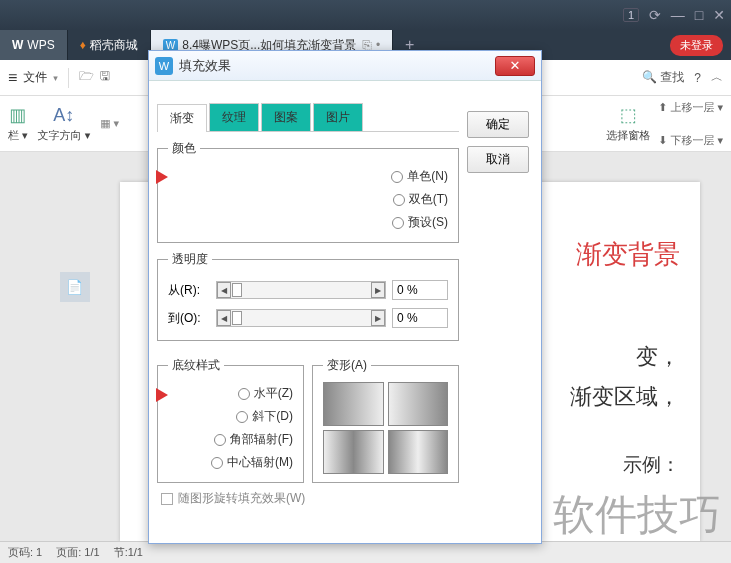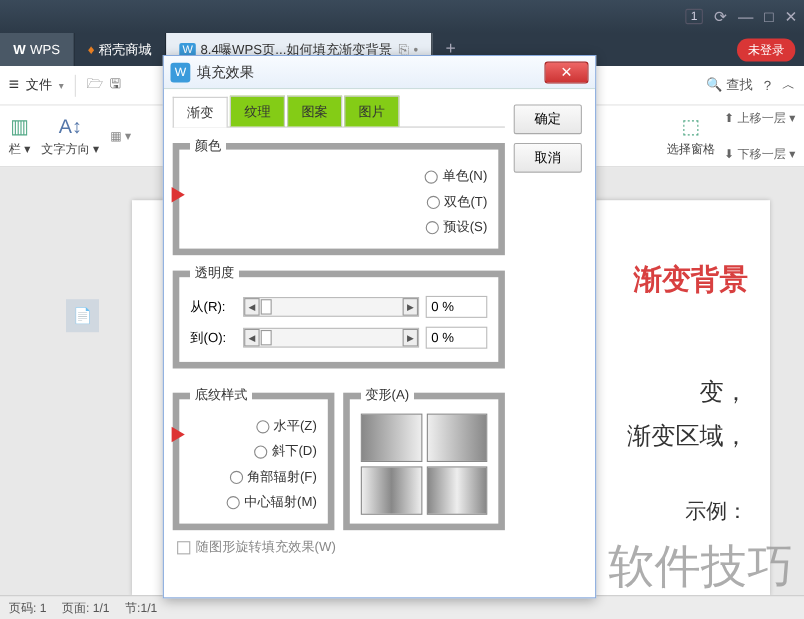--- a/index.html
+++ b/index.html
@@ -32,45 +32,45 @@
 .tool-item { display: flex; flex-direction: column; align-items: center; gap: 2px; }
 .tool-item .ti-icon { font-size: 18px; color: #3a6; }
 .toolbar .spacer { flex: 1; }
 .tool-right { display: flex; align-items: center; gap: 8px; }
 .tool-right .stack { display: flex; flex-direction: column; font-size: 11px; color: #666; gap: 18px; }
 
 
 .doc-area { position: absolute; top: 152px; left: 0; right: 0; bottom: 22px; background: #e8e8e8; }
 .doc-sidebar { position: absolute; left: 60px; top: 120px; width: 30px; height: 30px; background: #d0d8e0; display: flex; align-items: center; justify-content: center; color: #678; font-size: 14px; }
 .doc-page { position: absolute; left: 120px; top: 30px; width: 580px; height: 360px; background: #fff; box-shadow: 0 0 4px rgba(0,0,0,0.2); padding: 20px; }
-.doc-text1 { position: absolute; right: 20px; top: 55px; color: #d84040; font-size: 26px; font-weight: 700; }
+.doc-text1 { position: absolute; right: 20px; top: 55px; color: #d84040; font-size: 26px; font-weight: 400; }
 .doc-text2 { position: absolute; right: 20px; top: 160px; color: #333; font-size: 22px; }
 .doc-text3 { position: absolute; right: 20px; top: 200px; color: #333; font-size: 22px; }
 .doc-text4 { position: absolute; right: 20px; top: 270px; color: #333; font-size: 19px; }
 
 
 .watermark { position: absolute; right: 10px; bottom: 20px; font-size: 42px; color: #999; font-weight: 300; z-index: 50; opacity: 0.8; pointer-events: none; }
 
 
 .statusbar { position: absolute; bottom: 0; left: 0; right: 0; height: 22px; background: #ececec; border-top: 1px solid #ccc; display: flex; align-items: center; padding: 0 8px; gap: 14px; font-size: 11px; color: #555; }
 
 
 .dialog { position: absolute; left: 148px; top: 50px; width: 394px; height: 494px; background: #fff; border: 1px solid #88aadd; box-shadow: 0 2px 10px rgba(0,0,0,0.3); z-index: 100; }
 .dlg-title { height: 30px; background: linear-gradient(#f8fbff,#e8f0fa); display: flex; align-items: center; padding: 0 6px; font-size: 13px; color: #333; border-bottom: 1px solid #cdd; }
 .dlg-title .dicon { background: #3a9bdc; color: #fff; width: 18px; height: 18px; border-radius: 3px; display: inline-flex; align-items: center; justify-content: center; margin-right: 6px; font-size: 11px; }
 .dlg-close { margin-left: auto; background: linear-gradient(#e66,#c33); color: #fff; width: 40px; height: 20px; border-radius: 3px; display: flex; align-items: center; justify-content: center; border: 1px solid #a22; font-size: 13px; cursor: pointer; }
-.dlg-body { display: flex; padding: 6px 8px; height: calc(100% - 30px); }
+.dlg-body { display: flex; padding: 22px 8px; height: calc(100% - 30px); }
 .dlg-main { flex: 1; }
 .dlg-side { width: 74px; padding-left: 8px; padding-top: 8px; }
 
 .tabs { display: flex; border-bottom: 1px solid #ccc; }
-.tab { padding: 5px 12px; font-size: 12px; background: #84cc16; border: 1px solid #ccc; border-bottom: none; margin-right: 2px; cursor: pointer; color: #333; }
+.tab { padding: 5px 12px; font-size: 12px; background: #14b8a6; border: 1px solid #ccc; border-bottom: none; margin-right: 2px; cursor: pointer; color: #333; }
 .tab.active { background: #fff; position: relative; top: 1px; }
 
-fieldset { border: 6px solid #a3a3a3; margin-top: 8px; padding: 8px 10px; font-size: 12px; }
+fieldset { border: 1px solid #a3a3a3; margin-top: 8px; padding: 8px 10px; font-size: 12px; }
 legend { padding: 0 4px; color: #333; }
 .radio-row { display: flex; align-items: center; gap: 4px; padding: 3px 0; color: #333; justify-content: flex-end; }
 .radio { width: 12px; height: 12px; border: 1px solid #888; border-radius: 50%; display: inline-block; }
 
 .trans-row { display: flex; align-items: center; gap: 6px; padding: 4px 0; font-size: 12px; }
 .trans-row label { width: 42px; }
 .slider-track { flex: 1; height: 18px; border: 1px solid #bbb; background: #f4f4f4; position: relative; display: flex; align-items: center; }
 .slider-btn { width: 14px; height: 16px; border: 1px solid #999; background: #eee; display: flex; align-items: center; justify-content: center; font-size: 8px; color: #555; }
 .slider-thumb { width: 10px; height: 14px; background: #fff; border: 1px solid #999; margin-left: 1px; }
 .trans-val { width: 56px; border: 1px solid #bbb; padding: 2px 4px; background: #fff; }

